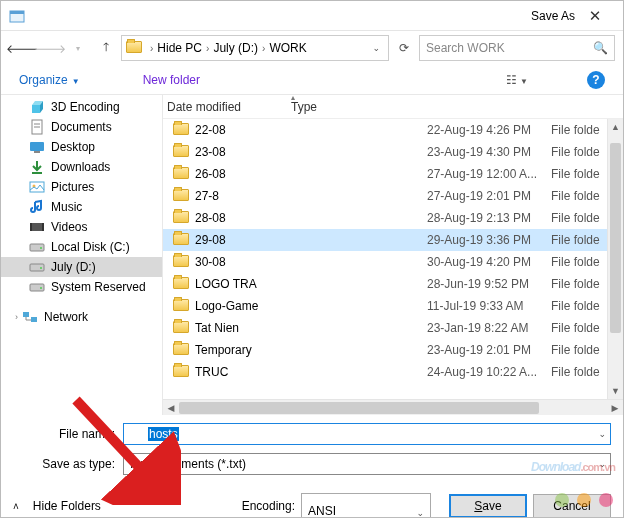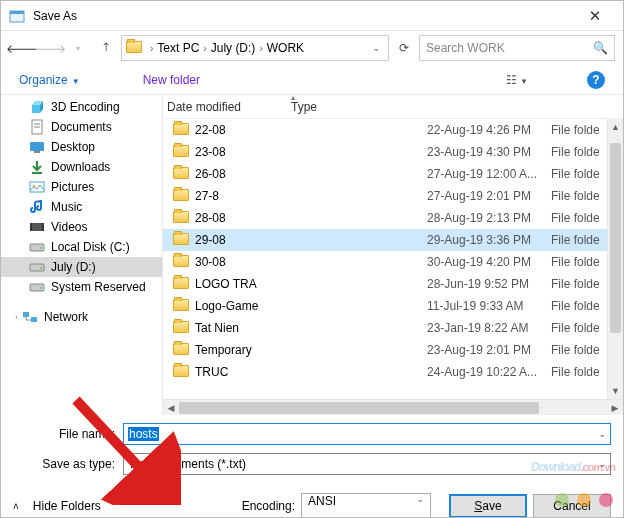--- a/index.html
+++ b/index.html
@@ -1,19 +1,19 @@
 <!DOCTYPE html>
 <html><head>
 <meta charset="utf-8">
 <style>
 *{box-sizing:border-box;margin:0;padding:0;font-family:"Segoe UI",Tahoma,sans-serif;font-size:12px;}
 body{background:#fff;width:624px;height:518px;position:relative;overflow:hidden;border:1px solid #bbb;}
 .titlebar{height:30px;display:flex;align-items:center;padding:0 8px;border-bottom:1px solid #e5e5e5;}
 .titlebar .wicon{width:16px;height:16px;margin-right:8px;}
-.titlebar .title{flex:1;color:#000;}
+.titlebar .title{flex:1;color:#000;text-align:right;}
 .titlebar .close{width:40px;text-align:center;font-size:15px;color:#333;}
 .navrow{height:34px;display:flex;align-items:center;padding:2px 8px;gap:2px;}
 .navbtn{width:26px;height:26px;display:inline-flex;align-items:center;justify-content:center;color:#333;}
 .navbtn.dis{color:#bbb;}
 .addrbar{flex:1;display:flex;align-items:center;height:26px;border:1px solid #ccc;background:#fff;padding:0 4px;}
 .addrbar .fico{width:18px;height:14px;margin-right:4px;}
 .smfolder{display:inline-block;width:16px;height:12px;background:linear-gradient(#ffe9a6,#f3c84e);border:1px solid #d6a72b;border-radius:1px;position:relative;}
 .smfolder:before{content:"";position:absolute;top:-3px;left:0;width:6px;height:3px;background:#f3c84e;border:1px solid #d6a72b;border-bottom:none;border-radius:1px 1px 0 0;}
 .crumb{display:inline-flex;align-items:center;color:#000;padding:0 2px;}
 .chev{color:#666;padding:0 2px;font-size:10px;}
@@ -54,27 +54,27 @@
 .vscroll .thumb{position:absolute;left:2px;right:2px;top:24px;height:190px;background:#cdcdcd;border-radius:2px;}
 .hscroll{height:16px;background:#f0f0f0;border-top:1px solid #e5e5e5;display:flex;align-items:center;}
 .hscroll .lt,.hscroll .rt{width:16px;text-align:center;font-size:9px;color:#666;}
 .hscroll .htrack{flex:1;position:relative;height:12px;}
 .hscroll .hthumb{position:absolute;left:0;width:360px;top:0;bottom:0;background:#cdcdcd;border-radius:2px;}
 .arrow-annot{position:absolute;left:60px;top:290px;pointer-events:none;z-index:10;}
 .form{padding:6px 12px 0 12px;}
 .form .row{display:flex;align-items:center;height:26px;margin-bottom:4px;}
 .form .row .flabel{width:110px;text-align:right;padding-right:8px;}
 .form .row .fctl{flex:1;height:22px;border:1px solid #888;display:flex;align-items:center;padding:0 4px;background:#fff;}
-.sel-text{background:#0078d7;color:#fff;padding:0 1px;}
+.sel-text{background:#0078d7;color:#fff;padding:0 1px;margin-left:20px;}
 .fctl .ddn{color:#555;font-size:9px;margin-left:auto;}
 .botrow{display:flex;align-items:center;padding:12px;position:relative;}
 .botrow .chv{font-size:10px;margin-right:6px;}
 .botrow .hf{margin-right:auto;padding-left:8px;}
 .botrow .enc{margin-right:6px;}
-.combo{width:130px;height:26px;border:1px solid #aaa;display:flex;align-items:flex-start;padding:0 6px;margin-right:12px;}
+.combo{width:130px;height:26px;border:1px solid #aaa;display:flex;align-items:flex-end;padding:0 6px;margin-right:12px;}
 .combo .ddn{margin-left:auto;font-size:9px;color:#555;}
 .btn{width:78px;height:24px;border:1px solid #aaa;background:#e1e1e1;display:inline-flex;align-items:center;justify-content:center;margin-left:6px;}
 .btn.primary{border:2px solid #1a84e0;}
 .watermark{position:absolute;right:8px;bottom:40px;font-size:22px;font-style:italic;font-weight:bold;letter-spacing:-1px;color:rgba(90,165,225,.35);pointer-events:none;}
 .watermark .s{font-size:11px;font-style:normal;color:rgba(200,60,60,.4);}
 .wmdots{position:absolute;right:10px;bottom:10px;display:flex;gap:8px;pointer-events:none;}
 .wmdots span{width:14px;height:14px;border-radius:50%;opacity:.5}
 </style>
 </head>
 <body>
@@ -91,21 +91,21 @@
 </div>
 
 <div class="navrow">
   <span class="navbtn">🡐</span>
   <span class="navbtn dis">🡒</span>
   <span class="navbtn dis" style="font-size:8px">▾</span>
   <span class="navbtn">🡑</span>
   <div class="addrbar">
     <span class="fico"><span class="smfolder"></span></span>
     <span class="chev">›</span>
-    <span class="crumb">Text PC</span>
+    <span class="crumb">Hide PC</span>
     <span class="chev">›</span>
     <span class="crumb">July (D:)</span>
     <span class="chev">›</span>
     <span class="crumb">WORK</span>
     <span class="addrdrop" style="margin-left:auto;font-size:9px">⌄</span>
   </div>
   <span class="refresh">⟳</span>
   <div class="searchbox">
     <span class="sph">Search WORK</span>
     <span class="sicon">🔍</span>

